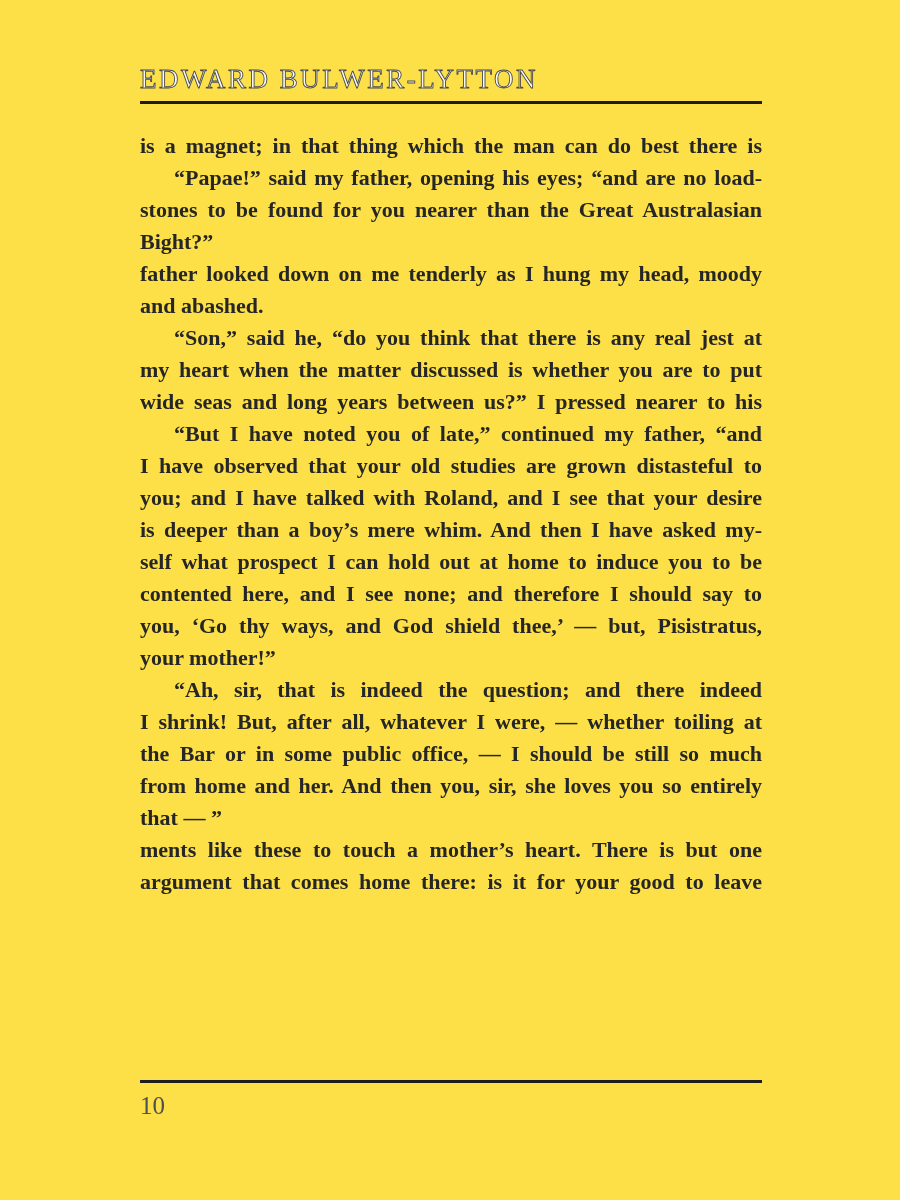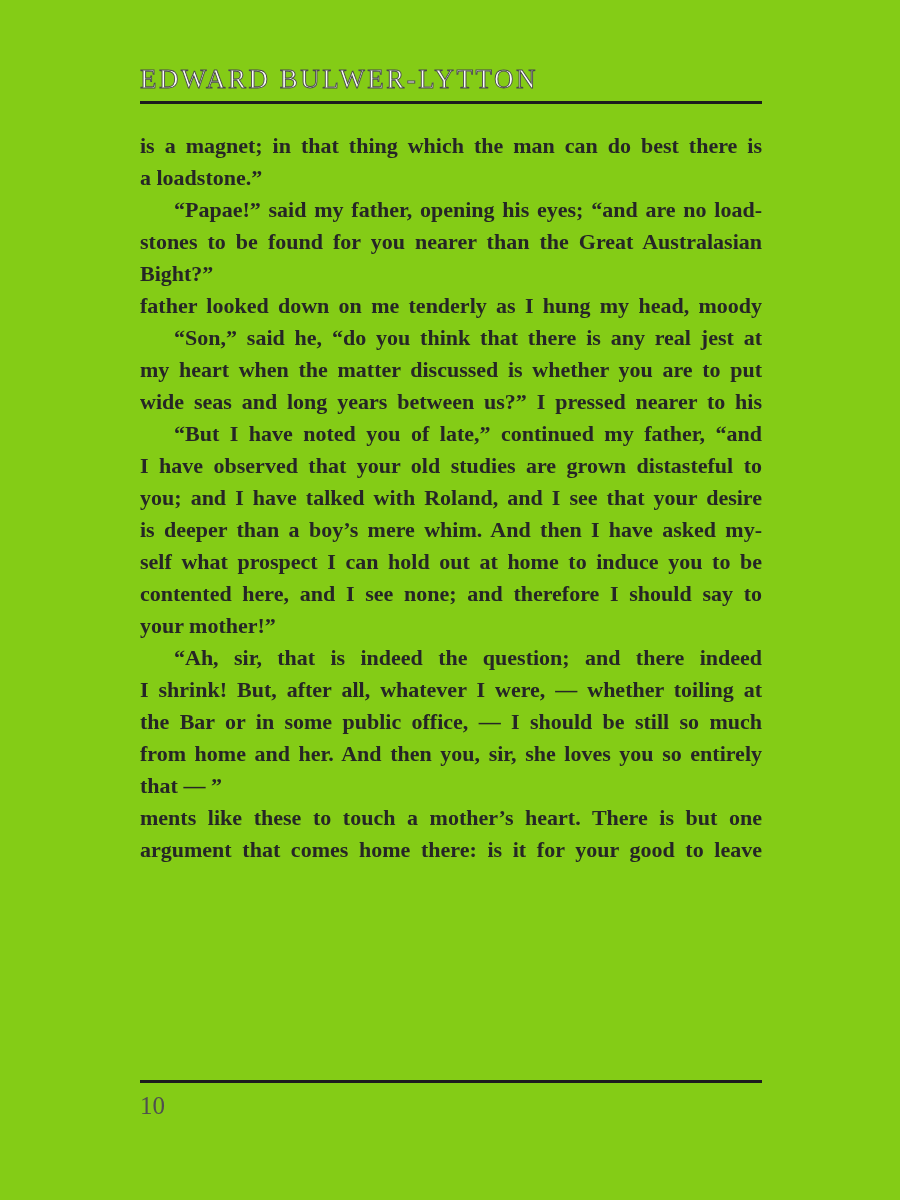--- a/index.html
+++ b/index.html
@@ -10,21 +10,21 @@
   body {
     width: 900px;
     height: 1200px;
     position: relative;
     font-family: "Liberation Serif", "DejaVu Serif", serif;
     overflow: hidden;
   }
   .page {
     position: absolute;
     inset: 0;
-    background: #84cc16;
+    background: #fde047;
   }
 
   
   .page-header {
     position: absolute;
     left: 140px;
     right: 138px;
     top: 66px;
   }
   .author-name {
@@ -90,34 +90,35 @@
 
 <div class="page">
 
   <div class="page-header">
     <h1 class="author-name">EDWARD BULWER-LYTTON</h1>
     <div class="header-rule"></div>
   </div>
 
   <div class="text-block">
       <div class="line jl">is a magnet; in that thing which the man can do best there is</div>
-      <div class="line">a loadstone.”</div>
       <div class="line indent jl">“Papae!” said my father, opening his eyes; “and are no load-</div>
       <div class="line jl">stones to be found for you nearer than the Great Australasian</div>
       <div class="line">Bight?”</div>
       <div class="line jl">father looked down on me tenderly as I hung my head, moody</div>
+      <div class="line">and abashed.</div>
       <div class="line indent jl">“Son,” said he, “do you think that there is any real jest at</div>
       <div class="line jl">my heart when the matter discussed is whether you are to put</div>
       <div class="line jl">wide seas and long years between us?” I pressed nearer to his</div>
       <div class="line indent jl">“But I have noted you of late,” continued my father, “and</div>
       <div class="line jl">I have observed that your old studies are grown distasteful to</div>
       <div class="line jl">you; and I have talked with Roland, and I see that your desire</div>
       <div class="line jl">is deeper than a boy’s mere whim. And then I have asked my-</div>
       <div class="line jl">self what prospect I can hold out at home to induce you to be</div>
       <div class="line jl">contented here, and I see none; and therefore I should say to</div>
+      <div class="line jl">you, ‘Go thy ways, and God shield thee,’ — but, Pisistratus,</div>
       <div class="line">your mother!”</div>
       <div class="line indent jl">“Ah, sir, that is indeed the question; and there indeed</div>
       <div class="line jl">I shrink! But, after all, whatever I were, — whether toiling at</div>
       <div class="line jl">the Bar or in some public office, — I should be still so much</div>
       <div class="line jl">from home and her. And then you, sir, she loves you so entirely</div>
       <div class="line">that — ”</div>
       <div class="line jl">ments like these to touch a mother’s heart. There is but one</div>
       <div class="line jl">argument that comes home there: is it for your good to leave</div>
     </div>
 

